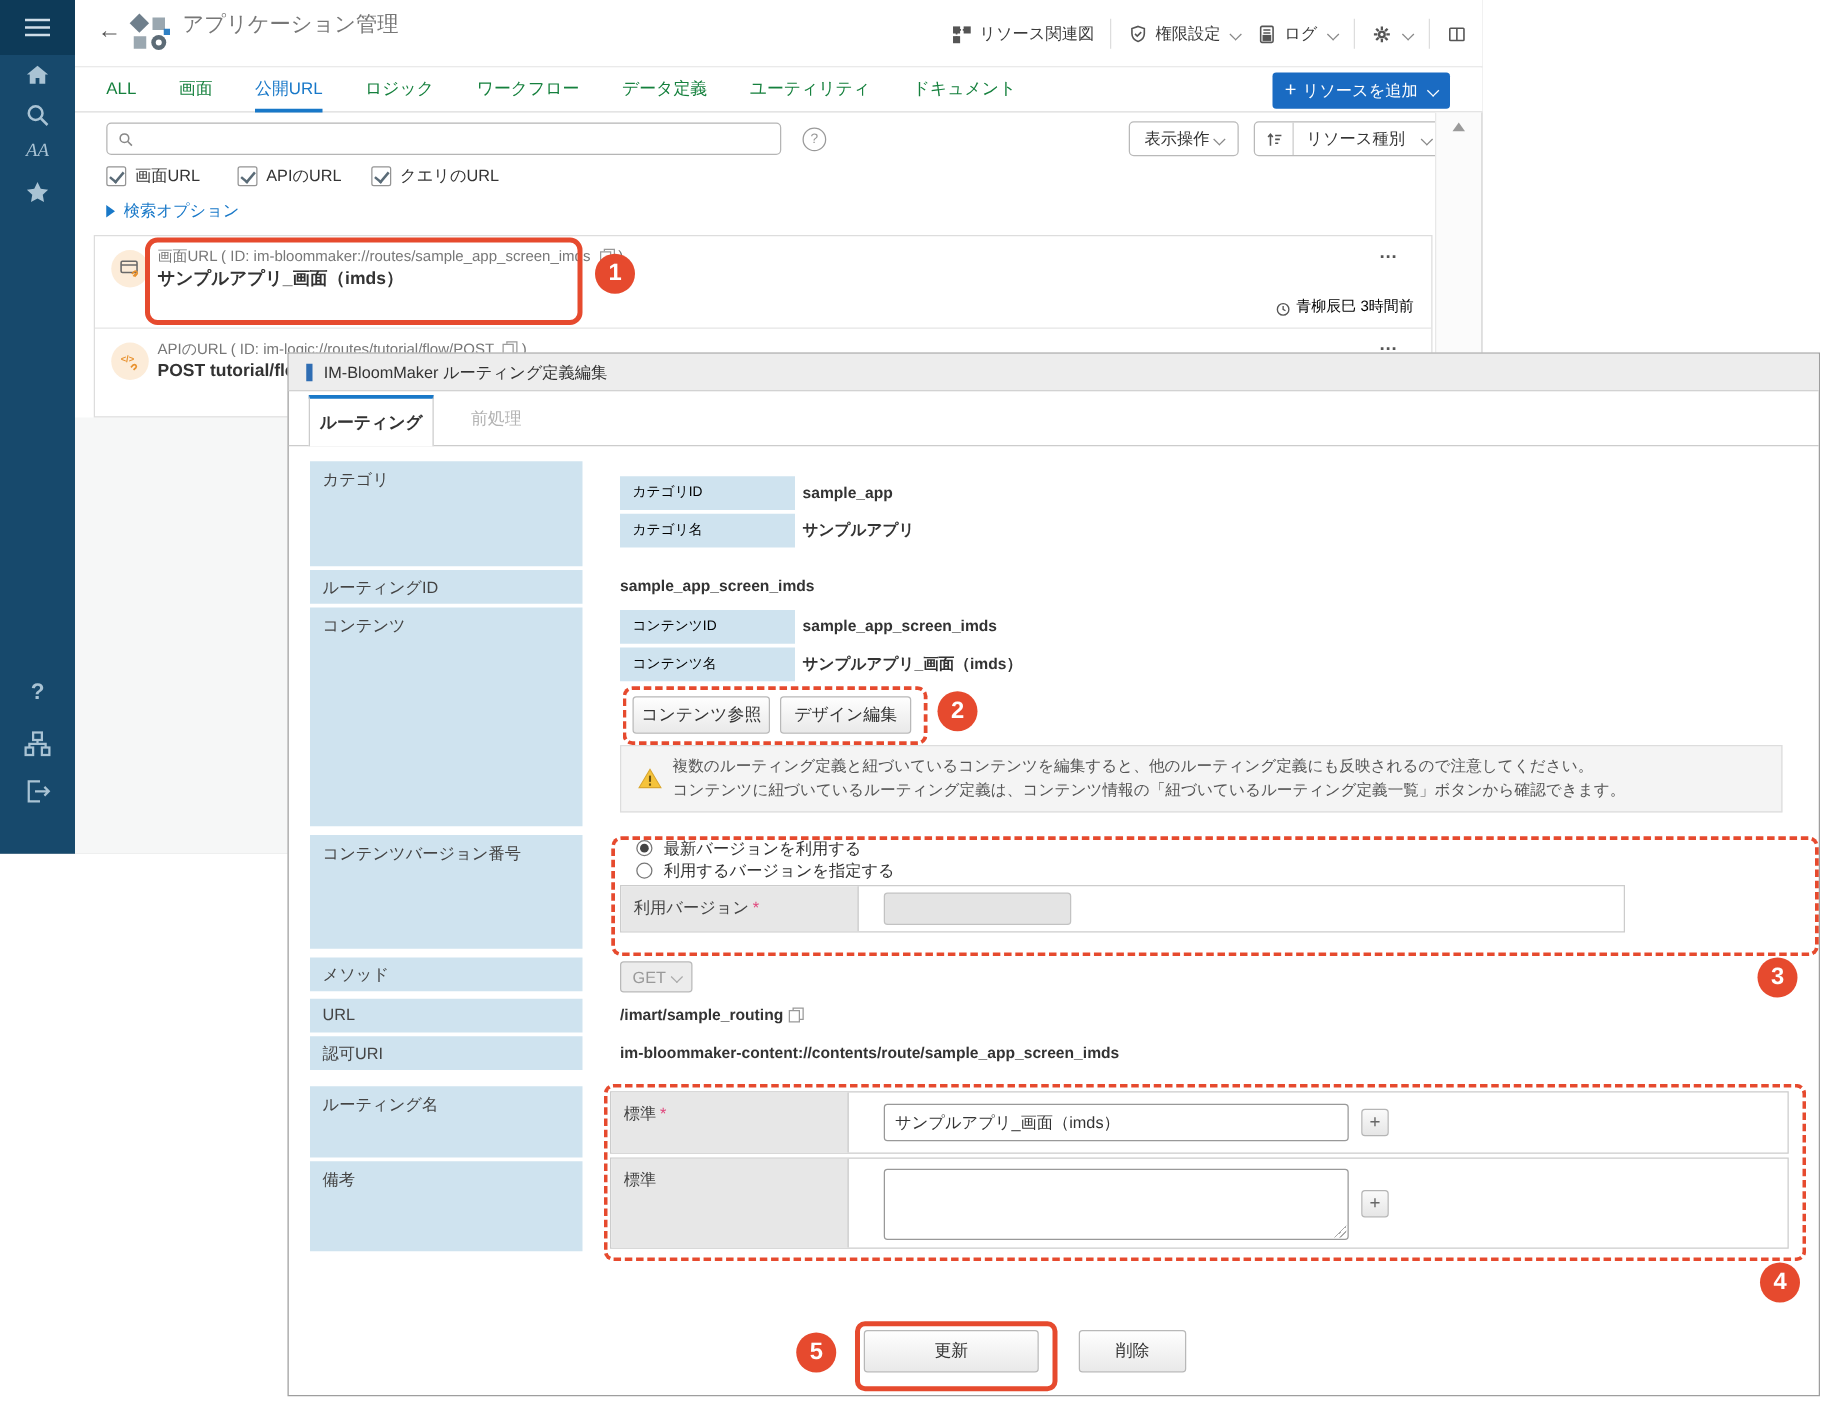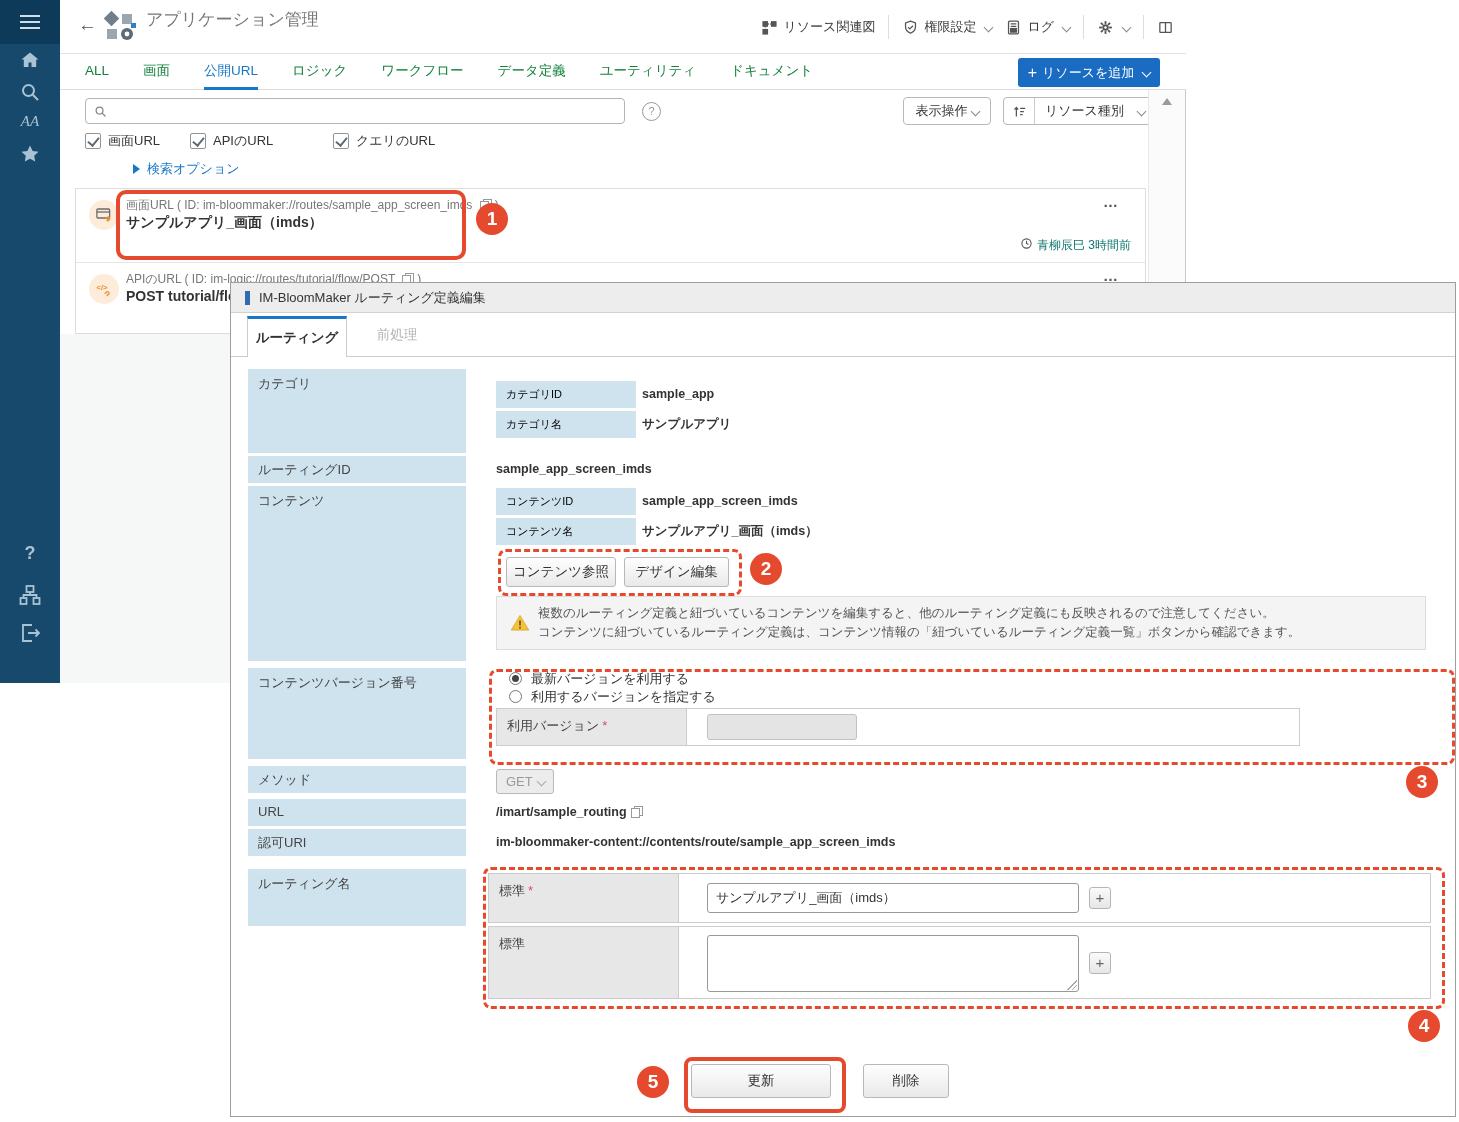--- a/index.html
+++ b/index.html
@@ -32,21 +32,21 @@
   .cb{width:14px;height:14px;border:1px solid #949494;background:#fff;display:inline-block;position:relative;border-radius:2px;cursor:pointer;}
   .cb::after{content:"";position:absolute;left:3.5px;top:0.5px;width:5px;height:9px;border-right:2px solid #5a6b77;border-bottom:2px solid #5a6b77;transform:rotate(40deg);}
   .cbrow{display:flex;align-items:center;gap:7px;font-size:13px;color:#333;}
   .tri-r{width:0;height:0;border-left:7px solid #1878c8;border-top:5px solid transparent;border-bottom:5px solid transparent;display:inline-block;}
   .listbox{left:75px;top:188px;width:1071px;height:146px;border:1px solid #ddd;background:#fff;box-sizing:border-box;}
   .lrow{position:absolute;left:0;width:100%;height:72px;}
   .icirc{position:absolute;left:13px;top:11px;width:30px;height:30px;border-radius:50%;background:#fcecd9;display:flex;align-items:center;justify-content:center;}
   .idline{position:absolute;left:50px;top:8px;font-size:12px;color:#777;white-space:nowrap;}
   .iname{position:absolute;left:50px;top:25px;font-size:14px;font-weight:bold;color:#333;white-space:nowrap;}
   .more{position:absolute;right:26px;top:4px;font-size:15px;font-weight:bold;color:#555;letter-spacing:1px;cursor:pointer;}
-  .meta{position:absolute;right:14px;top:48px;font-size:12px;color:#0f766e;display:flex;align-items:flex-start;gap:4px;}
+  .meta{position:absolute;right:14px;top:48px;font-size:12px;color:#000000;display:flex;align-items:flex-end;gap:4px;}
   .copy-ic{position:relative;display:inline-block;width:11px;height:12px;margin:0 4px;vertical-align:-2px;}
   .copy-ic::after{content:"";position:absolute;left:3px;top:0;width:7px;height:8px;border:1px solid #999;background:#fff;}
   .copy-ic::before{content:"";position:absolute;left:0;bottom:0;width:7px;height:8px;border:1px solid #999;background:#fff;z-index:1;}
   .scrollstrip{left:1148px;top:90px;width:37px;height:593px;background:#fbfbfb;border-left:1px solid #e8e8e8;box-sizing:border-box;}
   .tri-up{position:absolute;left:13px;top:8px;width:0;height:0;border-bottom:7px solid #9a9a9a;border-left:5px solid transparent;border-right:5px solid transparent;}
   .graypane{left:60px;top:334px;width:1088px;height:349px;background:#f6f7f7;}
   
   .dlg{left:230px;top:282px;width:1226px;height:835px;background:#fff;border:1px solid #9e9e9e;box-sizing:border-box;z-index:10;}
   .dlg-tb{position:absolute;left:0;top:0;width:100%;height:30px;background:#ededed;border-bottom:1px solid #d2d2d2;box-sizing:border-box;}
   .dlg-bar{position:absolute;left:14px;top:8px;width:5px;height:14px;background:#2f6db3;}
@@ -243,26 +243,26 @@
     </div>
 
     <div class="abs cbrow" style="left:85px;top:132px;">
       <span class="cb"></span>
       <span>画面URL</span>
     </div>
     <div class="abs cbrow" style="left:190px;top:132px;">
       <span class="cb"></span>
       <span>APIのURL</span>
     </div>
-    <div class="abs cbrow" style="left:297px;top:132px;margin-left:36px;">
+    <div class="abs cbrow" style="left:297px;top:132px;">
       <span class="cb"></span>
       <span>クエリのURL</span>
     </div>
 
-    <div class="abs" style="left:85px;top:160px;display:flex;align-items:center;gap:7px;cursor:pointer;margin-left:48px;">
+    <div class="abs" style="left:85px;top:160px;display:flex;align-items:center;gap:7px;cursor:pointer;">
       <span class="tri-r"></span>
       <span style="font-size:13px;color:#1878c8;">検索オプション</span>
     </div>
 
     <div class="abs listbox">
       <div class="lrow" style="top:0;">
         <div class="icirc">
           <svg viewBox="0 0 24 24" style="width:18px;height:18px;">
               <rect x="2.5" y="4" width="17" height="12" rx="1.5" fill="none" stroke="#6a6a6a" stroke-width="1.7"></rect>
               <line x1="2.5" y1="8" x2="19.5" y2="8" stroke="#6a6a6a" stroke-width="1.7"></line>
@@ -318,20 +318,21 @@
     <div class="dtabline"></div>
 
     <div class="lbl" style="top:86px;height:84px;">カテゴリ</div>
     <div class="lbl" style="top:173px;height:27px;padding-top:5px;">ルーティングID</div>
     <div class="lbl" style="top:203px;height:175px;">コンテンツ</div>
     <div class="lbl" style="top:385px;height:91px;">コンテンツバージョン番号</div>
     <div class="lbl" style="top:483px;height:27px;padding-top:5px;">メソッド</div>
     <div class="lbl" style="top:516px;height:27px;padding-top:5px;">URL</div>
     <div class="lbl" style="top:546px;height:27px;padding-top:5px;">認可URI</div>
     <div class="lbl" style="top:586px;height:57px;">ルーティング名</div>
+    <div class="lbl" style="top:646px;height:72px;">備考</div>
 
     <div class="icell" style="top:98px;">カテゴリID</div>
     <div class="ival" style="top:98px;">sample_app</div>
     <div class="icell" style="top:128px;">カテゴリ名</div>
     <div class="ival" style="top:128px;">サンプルアプリ</div>
 
     <div class="sval" style="top:173px;">sample_app_screen_imds</div>
 
     <div class="icell" style="top:205px;">コンテンツID</div>
     <div class="ival" style="top:205px;">sample_app_screen_imds</div>

